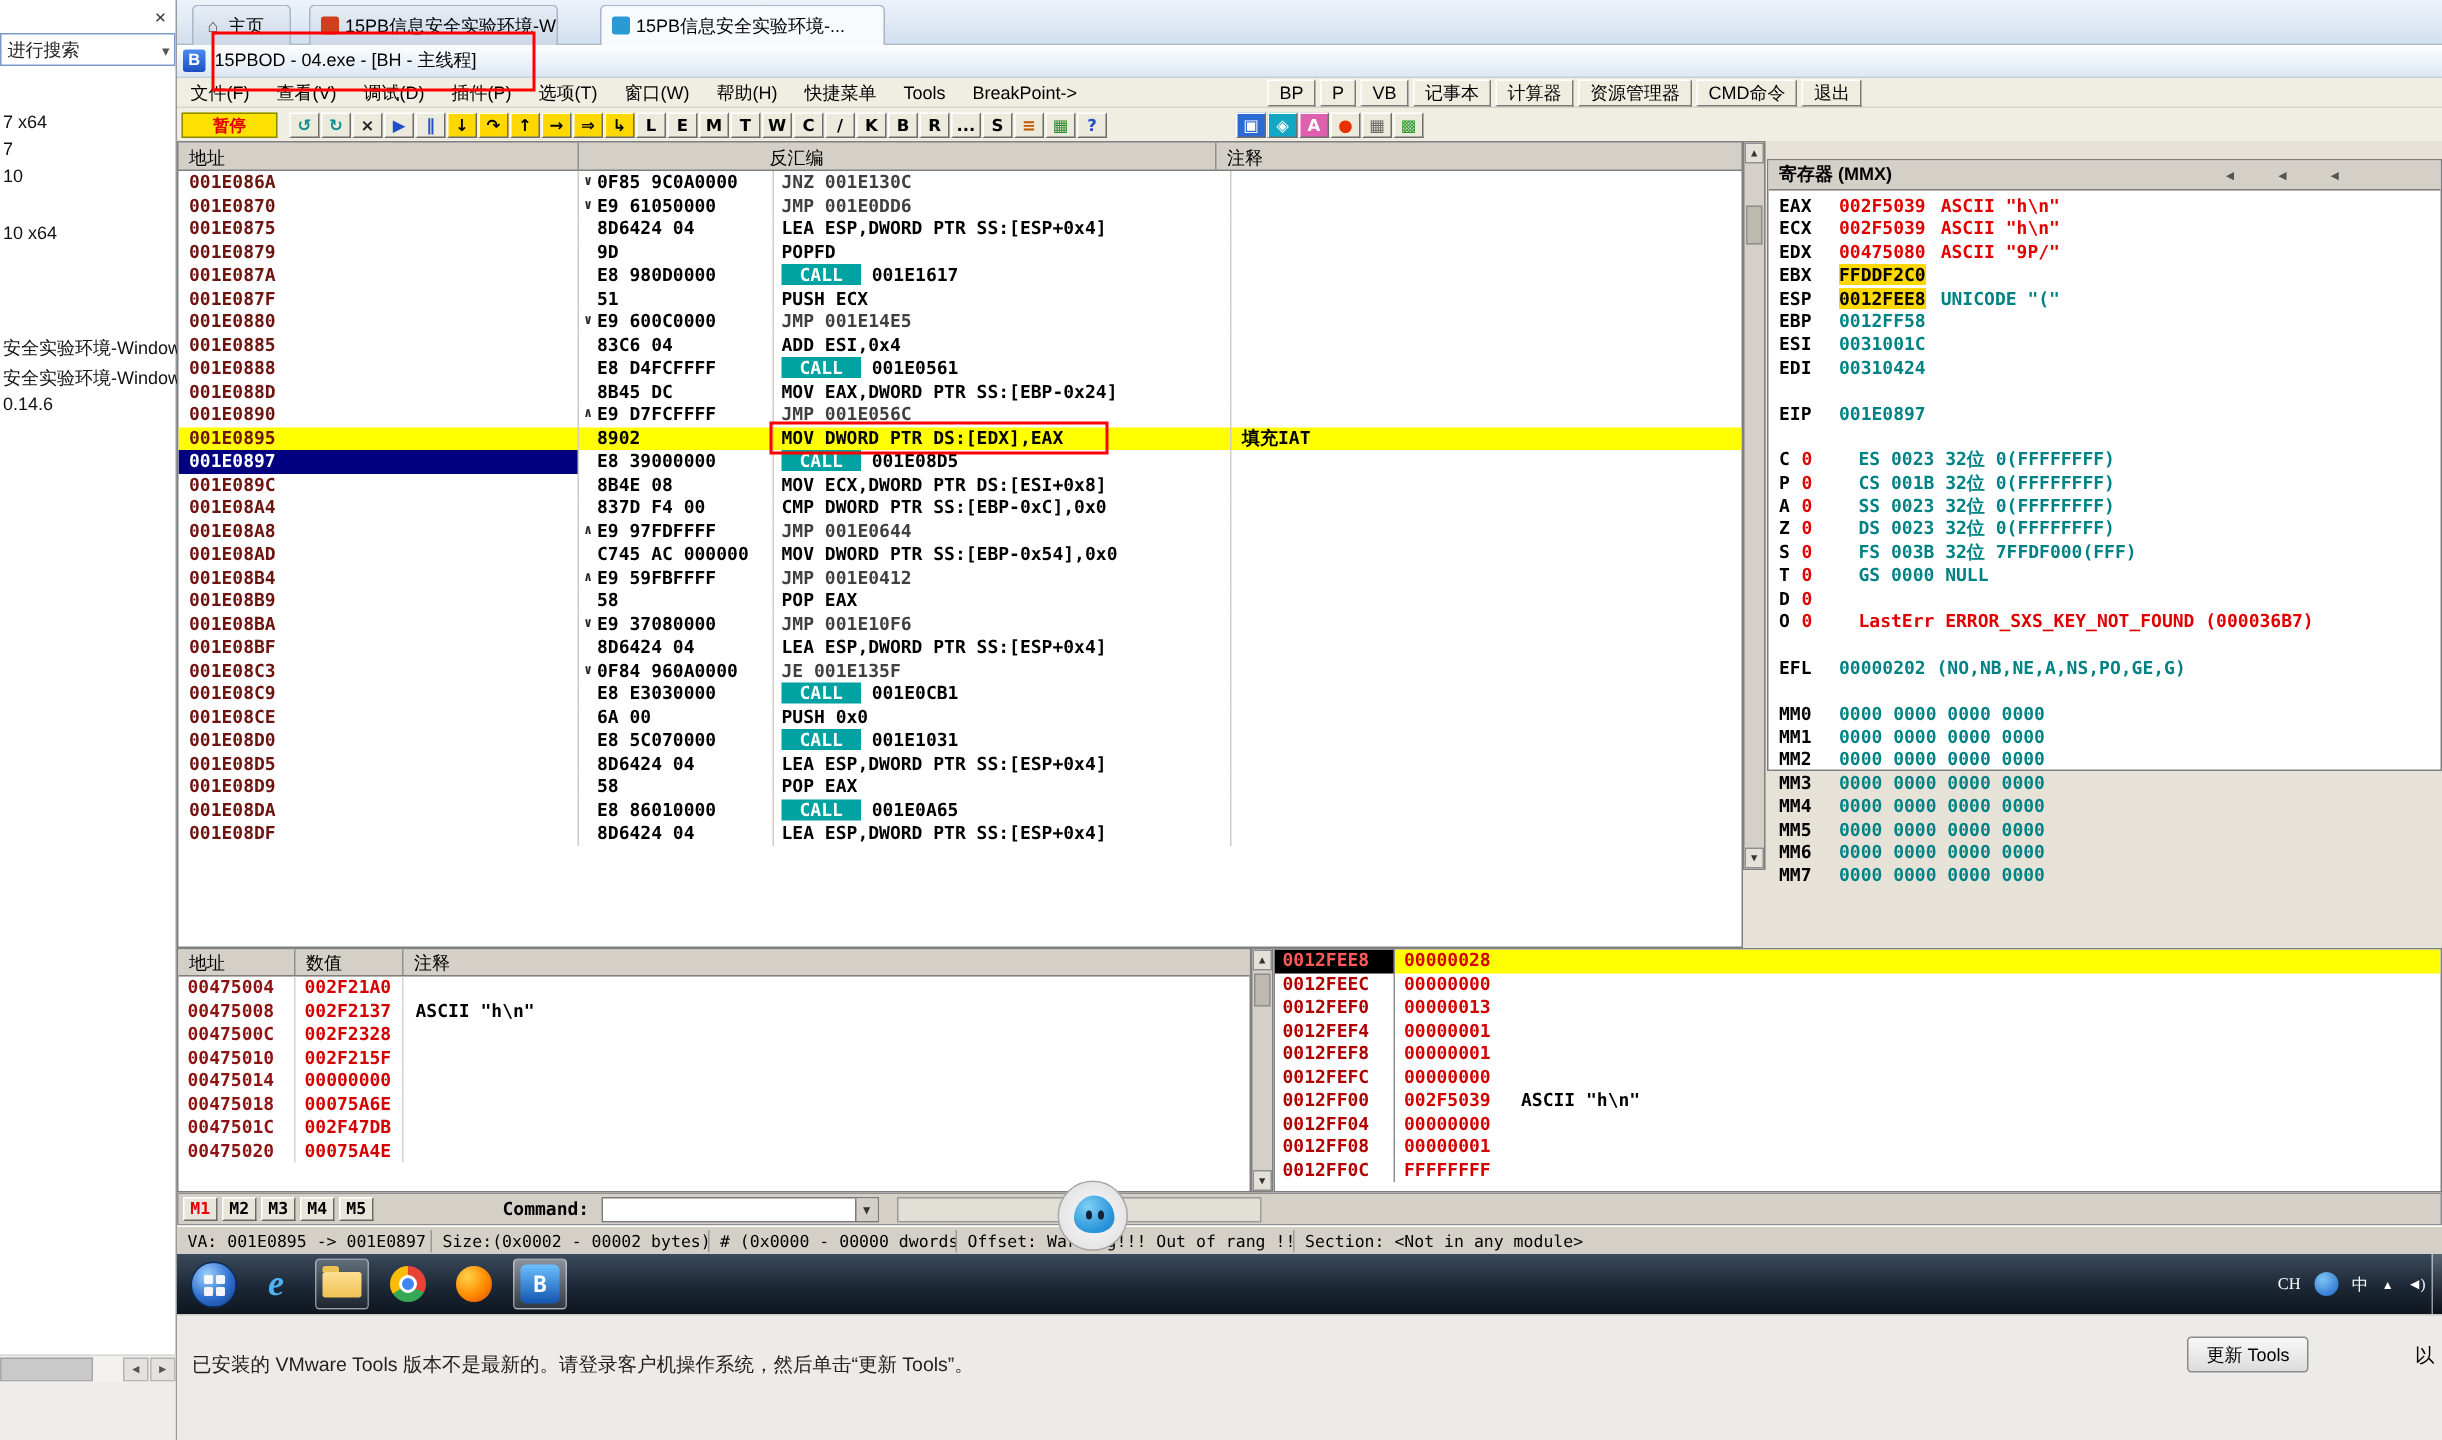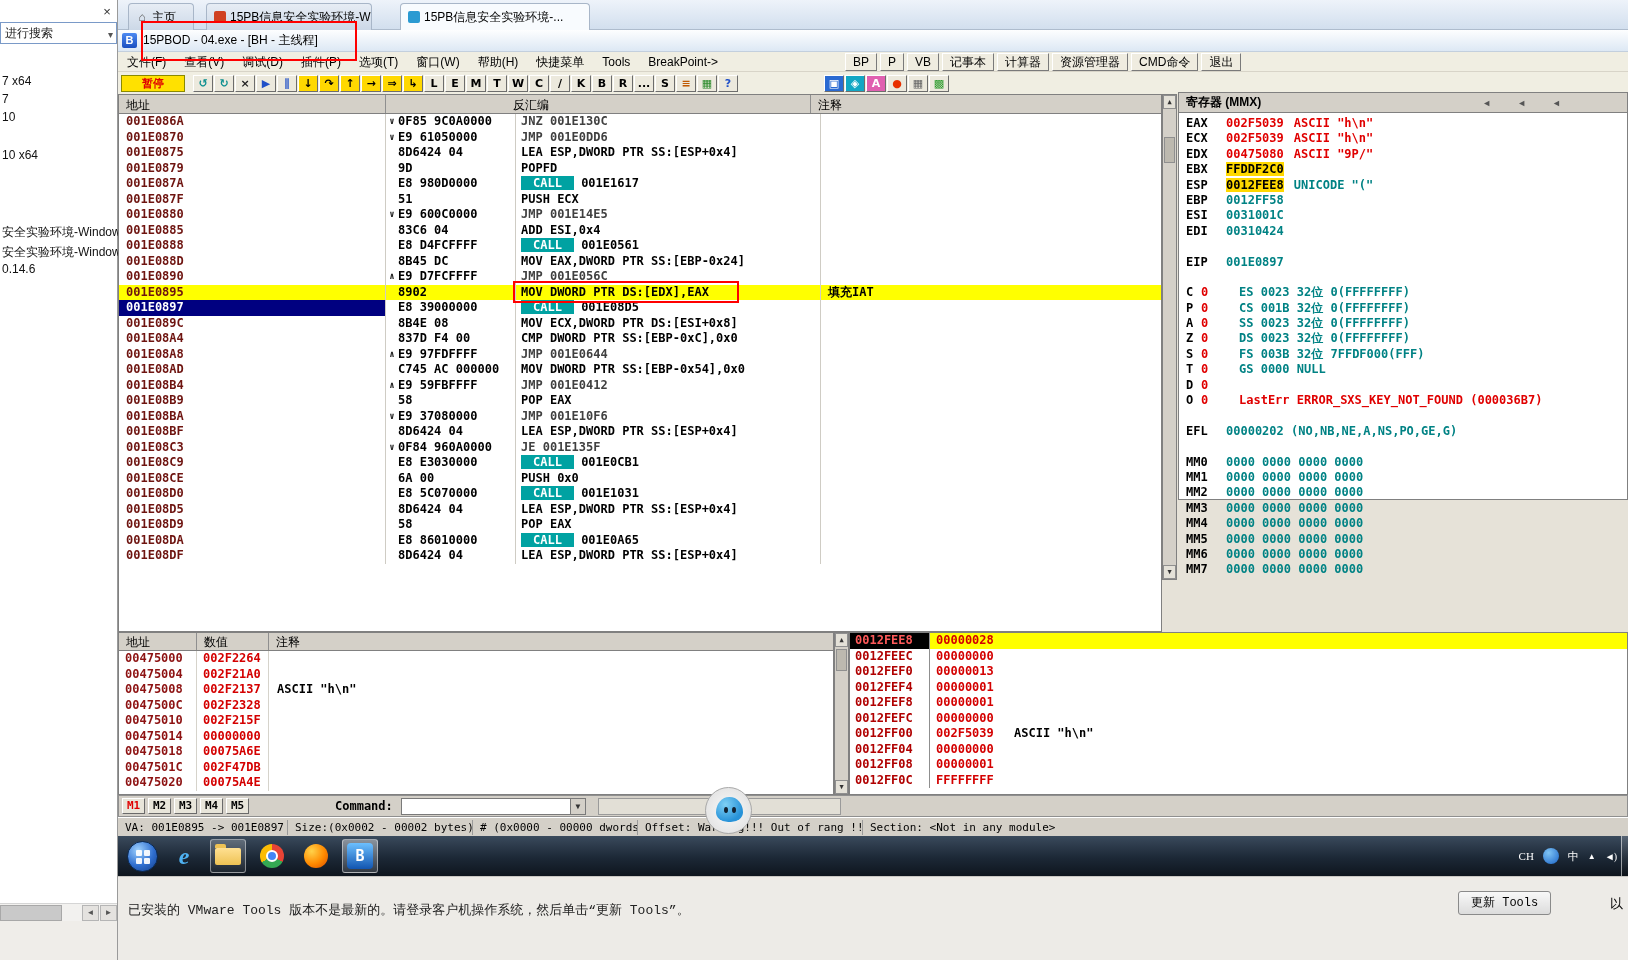--- a/index.html
+++ b/index.html
@@ -53,21 +53,21 @@
   .c-com{flex:1;padding-left:7px}
   .mn-j,.op-j{color:#404040}
   .mn-c{background:#00a2a2;color:#fff;padding:0 12px}
   .drow.hl{background:#ffff00}
   .drow.sel .c-addr{background:#000080;color:#fff}
   #cpu-scroll{position:absolute;left:1044px;top:94px;width:15px;height:486px;background:#d4d0c8;border:1px solid #808080}
   .sar{position:absolute;left:0;width:13px;height:14px;background:#e4e1d8;border:1px solid #8f8f8f;font-size:7px;text-align:center;line-height:12px;color:#333}
   #cpu-thumb{position:absolute;left:1px;top:42px;width:11px;height:26px;background:#bdb9af;border:1px solid #8f8f8f}
 
   
-  #reg-panel{position:absolute;left:1060px;top:92px;width:450px;height:408px;background:#fff;border:1px solid #808080}
+  #reg-panel{position:absolute;left:1060px;top:106px;width:450px;height:408px;background:#fff;border:1px solid #808080}
   #reg-head{height:20px;background:#d4d0c8;border-bottom:1px solid #808080;display:flex;align-items:center;padding-left:7px;font-family:"Liberation Sans","DejaVu Sans",sans-serif;font-size:12px;font-weight:bold}
   .reg-chev{margin-left:26px;color:#555;font-size:9px}
   #reg-chevs{margin-left:auto;margin-right:66px;display:flex}
   #reg-lines{padding-top:3px}
   .rline{height:15.4px;line-height:15.4px;padding-left:7px;white-space:nowrap;font-weight:bold}
   .rname{display:inline-block;width:40px}
   .rext{margin-left:10px}
   .chg{color:#e00000}
   .nrm{color:#008284}
   .vhl{background:#ffd800;color:#000}
@@ -127,21 +127,21 @@
   .chrome .core{position:absolute;inset:6px;background:#4285f4;border:2px solid #fff;border-radius:50%}
   .ffx{width:24px;height:24px;border-radius:50%;background:radial-gradient(circle at 32% 30%,#ffd24a,#ff8a00 55%,#d84a00)}
   .bapp{width:26px;height:26px;border-radius:4px;background:linear-gradient(#6cc0ff,#1255b0);color:#fff;font-weight:bold;font-size:15px;text-align:center;line-height:26px}
   #tray{position:absolute;right:12px;top:0;height:40px;display:flex;align-items:center;gap:9px;color:#fff;font-family:Liberation Serif, serif;font-size:11px}
   .tray-circle{width:16px;height:16px;border-radius:50%;background:radial-gradient(circle at 35% 30%,#7fc4f4,#1a64c8)}
   .tray-arrow{font-size:8px}
   .spk{font-size:10px;letter-spacing:-1px}
   #show-desktop{position:absolute;right:0;top:0;width:7px;height:40px;border-left:1px solid rgba(255,255,255,.55);background:linear-gradient(rgba(255,255,255,.15),rgba(0,0,0,.2))}
 
   
-  #bottom-strip{position:absolute;left:118px;top:876px;width:1510px;height:84px;background:#edebe7;border-top:1px solid #c9c7c3;font-family:Liberation Mono, monospace;font-size:13px}
+  #bottom-strip{position:absolute;left:118px;top:876px;width:1510px;height:84px;background:#edebe7;border-top:1px solid #c9c7c3;font-family:Liberation Sans, sans-serif;font-size:13px}
   #vm-text{position:absolute;left:10px;top:24px;color:#222}
   #vm-btn{position:absolute;left:1340px;top:14px;height:24px;padding:0 12px;line-height:22px;border:1px solid #8a8a8a;border-radius:3px;background:linear-gradient(#f8f8f8,#dcdcdc);font-size:12px}
   #vm-partial{position:absolute;left:1492px;top:18px;font-size:13px}
 
   
   .redbox{position:absolute;border:2px solid #ff0000;z-index:50;pointer-events:none}
   #redbox-title{left:141px;top:21px;width:216px;height:40px}
   #redbox-mov{left:513px;top:281px;width:226px;height:22px}
 </style>
 </head>
@@ -575,25 +575,20 @@
   </div>
 
   <div id="dump-panel">
     <div id="dump-head">
         <div class="hc" style="width: 78px;">地址</div>
         <div class="hc" style="width: 72px;">数值</div>
         <div class="hc" style="flex: 1 1 0%; border-right: none;">注释</div>
       </div>
     <div id="dump-rows">
         <div class="durow">
-          <div class="da">00475000</div>
-          <div class="dv">002F2264</div>
-          <div class="dc"></div>
-        </div>
-        <div class="durow">
           <div class="da">00475004</div>
           <div class="dv">002F21A0</div>
           <div class="dc"></div>
         </div>
         <div class="durow">
           <div class="da">00475008</div>
           <div class="dv">002F2137</div>
           <div class="dc">ASCII "h\n"</div>
         </div>
         <div class="durow">

